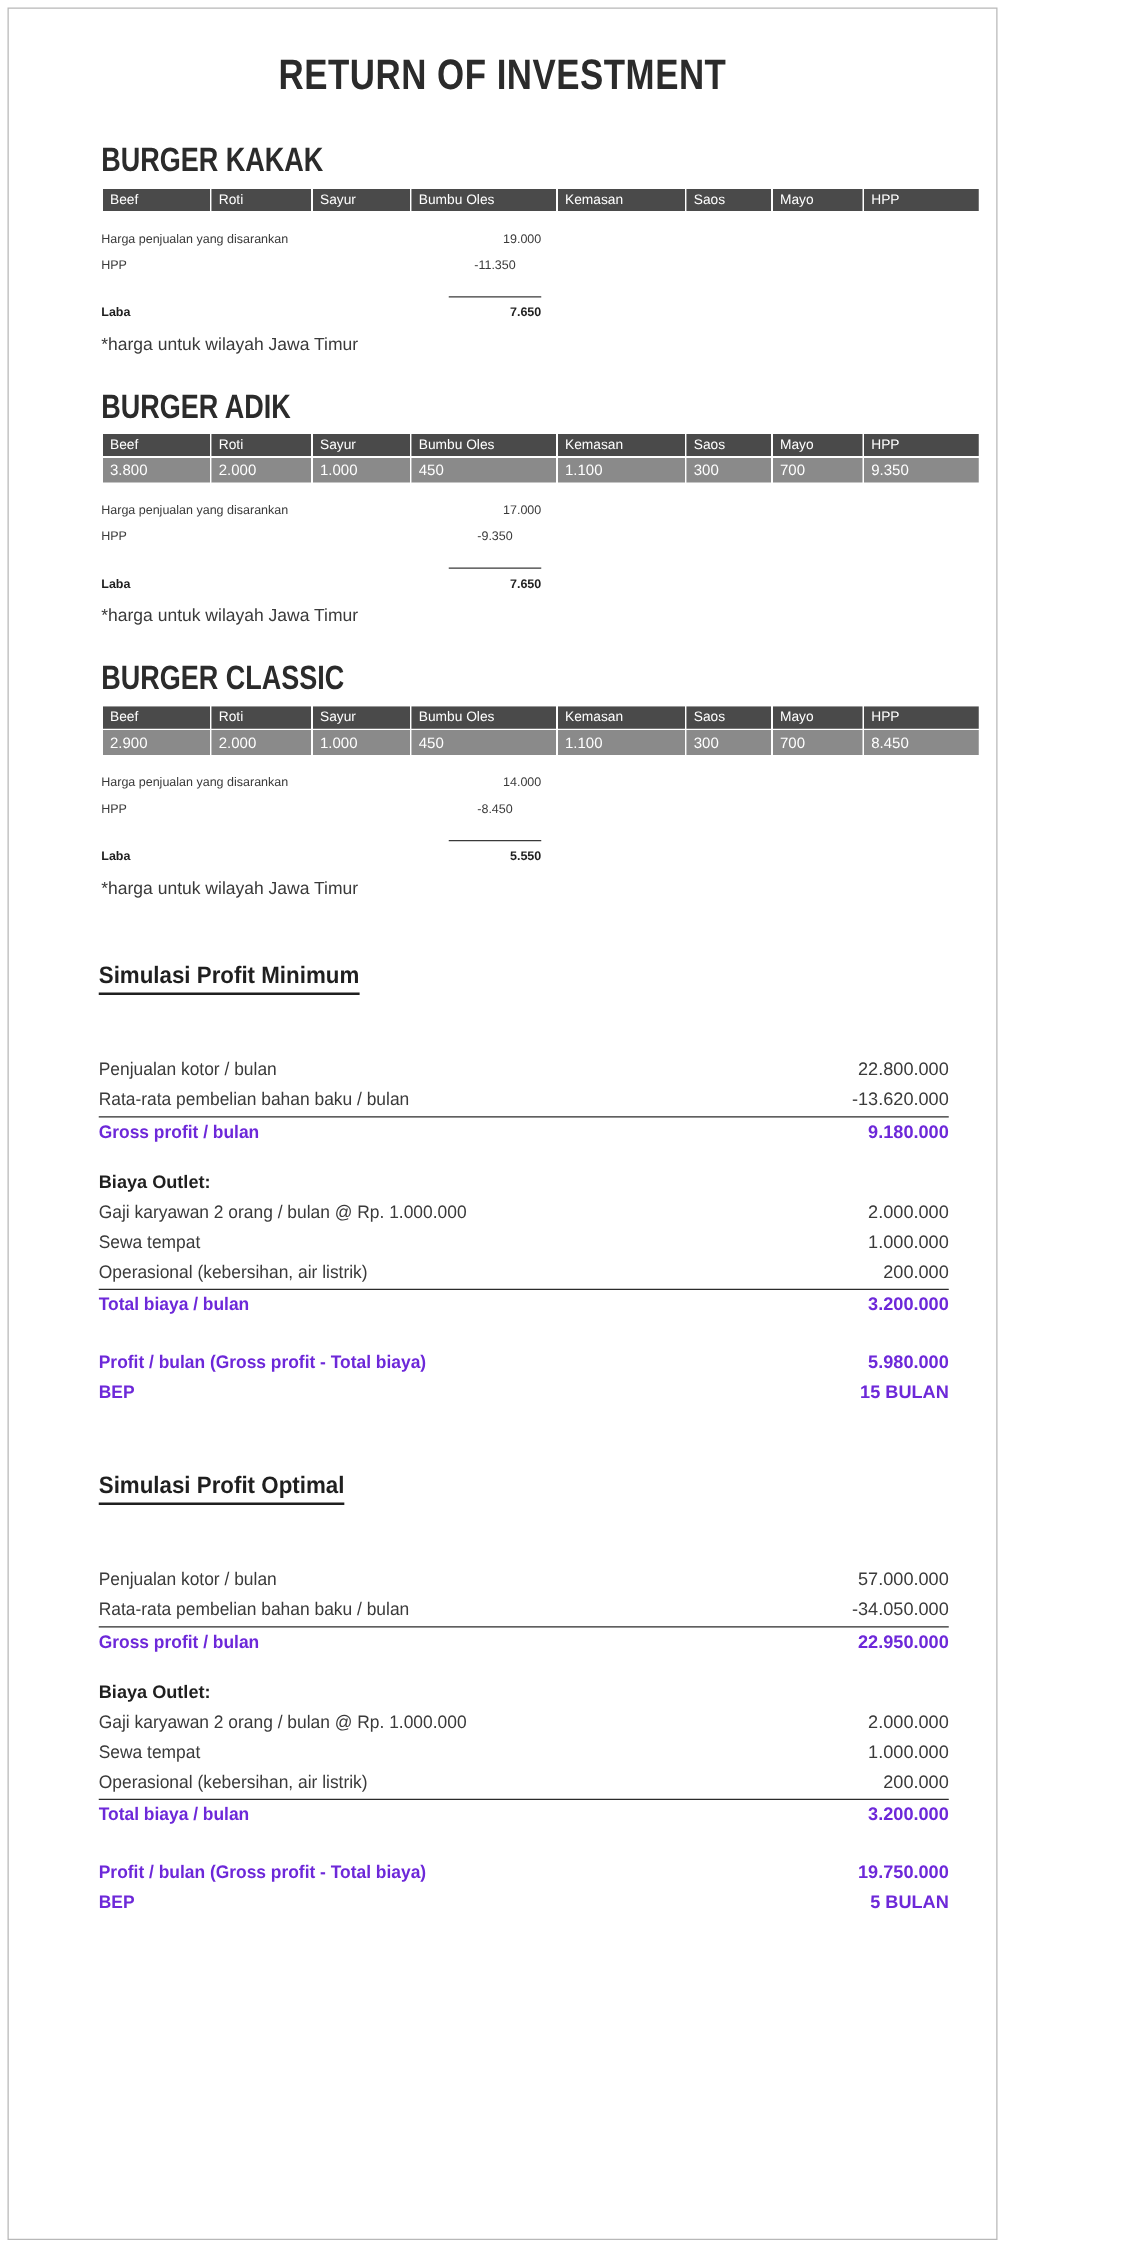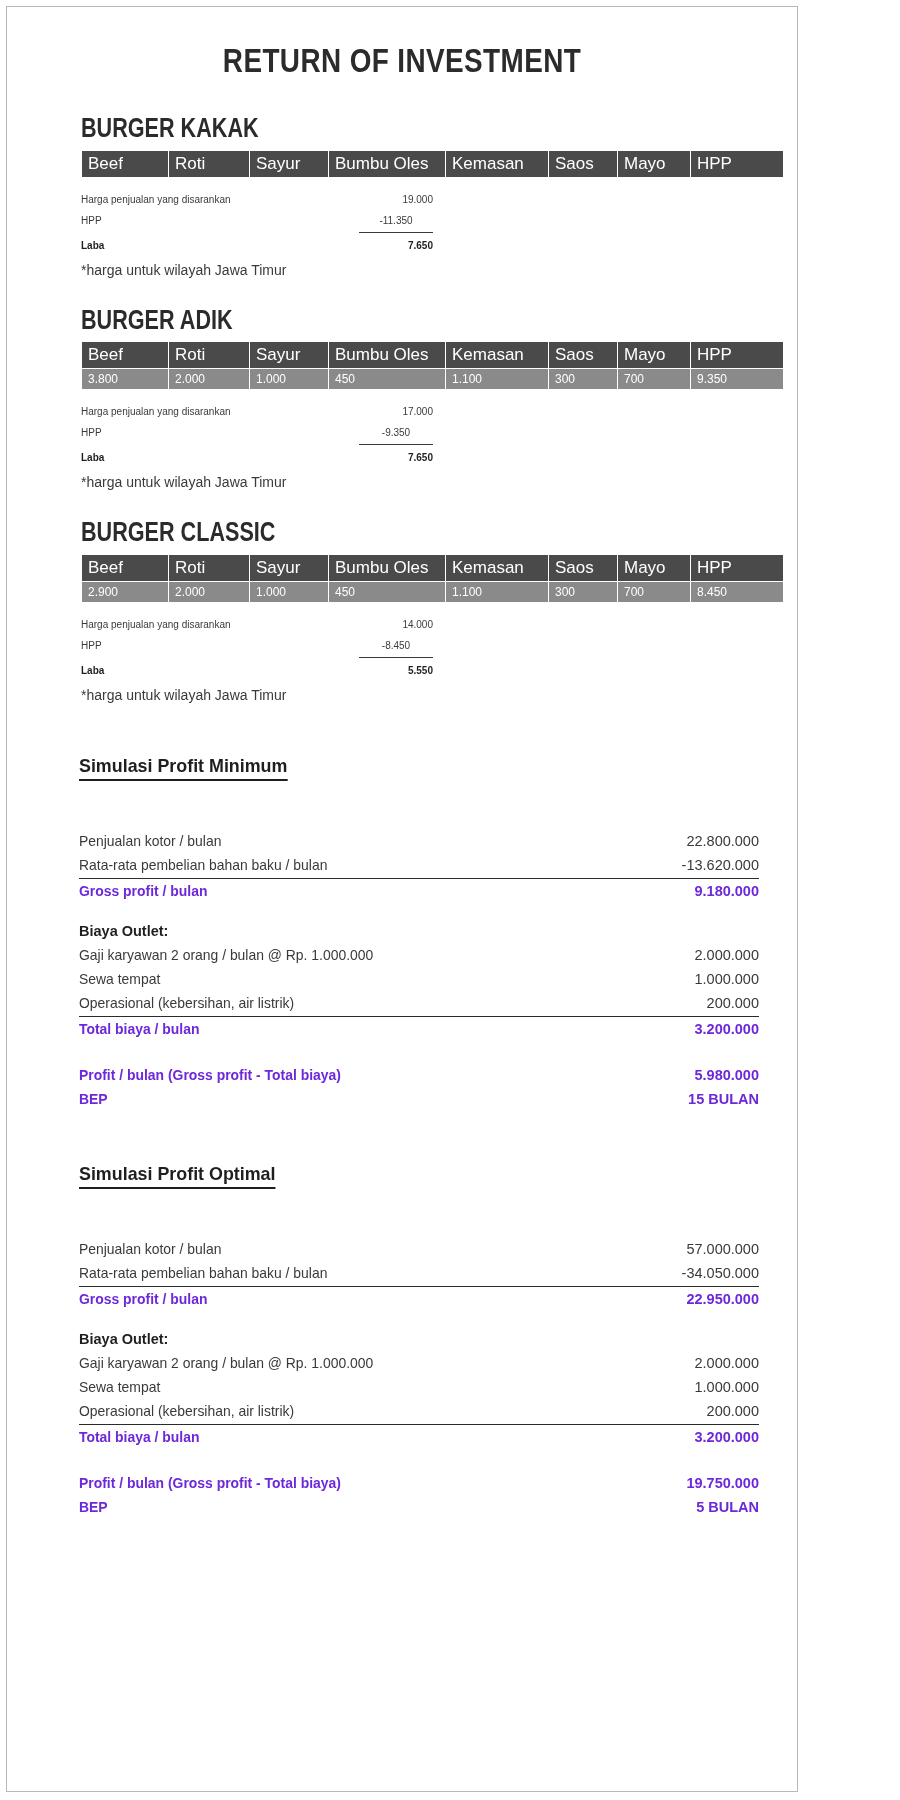--- a/index.html
+++ b/index.html
@@ -58,21 +58,21 @@
 
   table.cost-table {
     border-collapse: collapse;
     table-layout: fixed;
     width: 598px;
     margin: 0 0 0 0;
   }
   table.cost-table th, table.cost-table td {
     border: 1px solid #ffffff;
     color: #ffffff;
-    font-size: 17px;
+    font-size: 11px;
     font-weight: 400;
     text-align: left;
     padding: 3px 6px;
     height: 12px;
     white-space: nowrap;
     overflow: hidden;
   }
   table.cost-table th { background: #4a4a4a; }
   table.cost-table td { background: #8a8a8a; font-size: 12px; }
   .c-beef  { width: 74px; }
@@ -91,21 +91,21 @@
     justify-content: space-between;
     align-items: baseline;
     font-size: 10px;
     line-height: 21px;
     color: #3a3a3a;
   }
   .pl-row .lbl { white-space: nowrap; }
   .pl-row .val { text-align: center; white-space: nowrap; }
   .pl-row.ruled .val {
     border-bottom: 1px solid #3a3a3a;
-    padding-bottom: 1px;
+    padding-bottom: 14px;
     min-width: 74px;
   }
   .pl-row.total { font-weight: 700; color: #1f1f1f; margin-top: 2px; }
   .footnote {
     font-size: 14px;
     color: #3a3a3a;
     margin-top: 6px;
     white-space: nowrap;
   }
 

